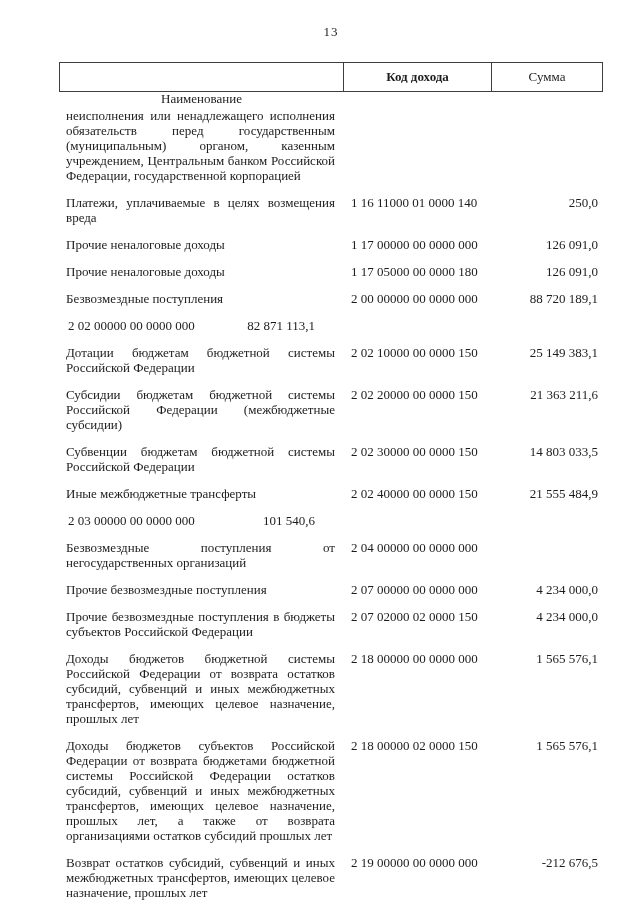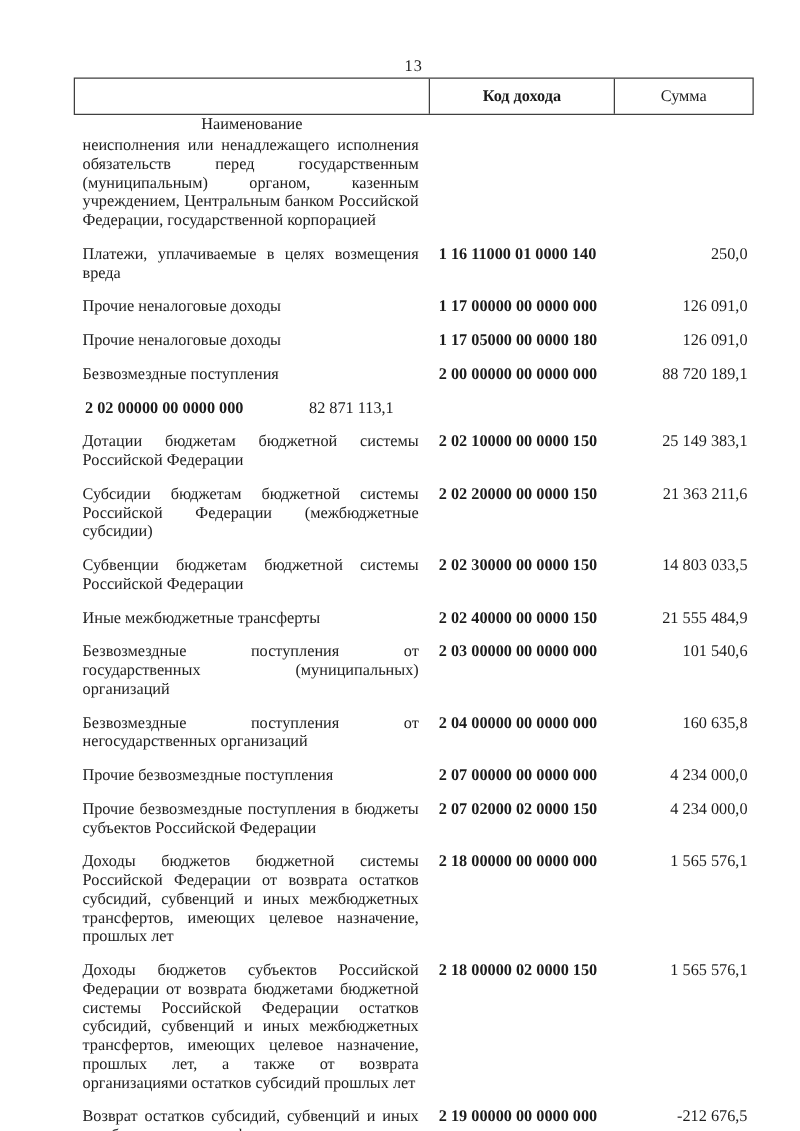--- a/index.html
+++ b/index.html
@@ -10,21 +10,21 @@
     width: 640px;
     height: 905px;
     background: #ffffff;
     font-family: "Liberation Serif", serif;
     color: #1c1c1c;
     position: relative;
     overflow: hidden;
   }
   .page-number {
     position: absolute;
-    top: 45px;
+    top: 24px;
     left: 59px;
     width: 544px;
     text-align: center;
     font-size: 13px;
     letter-spacing: 1px;
   }
   .doc-table {
     position: absolute;
     top: 62px;
     left: 59px;
@@ -61,21 +61,20 @@
     width: 283px;
     box-sizing: border-box;
     padding: 0 7px;
     text-align: justify;
   }
   .cell-code {
     width: 148px;
     box-sizing: border-box;
     padding-left: 9px;
     white-space: nowrap;
-    font-weight: bold;
   }
   .cell-sum {
     width: 113px;
     box-sizing: border-box;
     padding-right: 5px;
     text-align: right;
     white-space: nowrap;
   }
 </style>
 </head>
@@ -144,29 +143,27 @@
     <div class="cell-sum">14 803 033,5</div>
   </div>
 
   <div class="row">
     <div class="cell-name">Иные межбюджетные трансферты</div>
     <div class="cell-code">2 02 40000 00 0000 150</div>
     <div class="cell-sum">21 555 484,9</div>
   </div>
 
   <div class="row">
-    <div class="cell-name">Безвозмездные поступления от государственных (муниципальных) организаций</div>
     <div class="cell-code">2 03 00000 00 0000 000</div>
     <div class="cell-sum">101 540,6</div>
   </div>
 
   <div class="row">
     <div class="cell-name">Безвозмездные поступления от негосударственных организаций</div>
     <div class="cell-code">2 04 00000 00 0000 000</div>
-    <div class="cell-sum">160 635,8</div>
   </div>
 
   <div class="row">
     <div class="cell-name">Прочие безвозмездные поступления</div>
     <div class="cell-code">2 07 00000 00 0000 000</div>
     <div class="cell-sum">4 234 000,0</div>
   </div>
 
   <div class="row">
     <div class="cell-name">Прочие безвозмездные поступления в бюджеты субъектов Российской Федерации</div>

